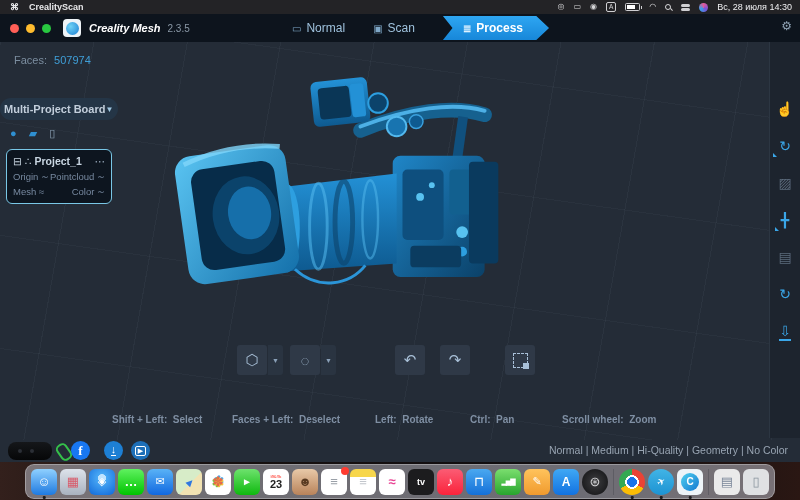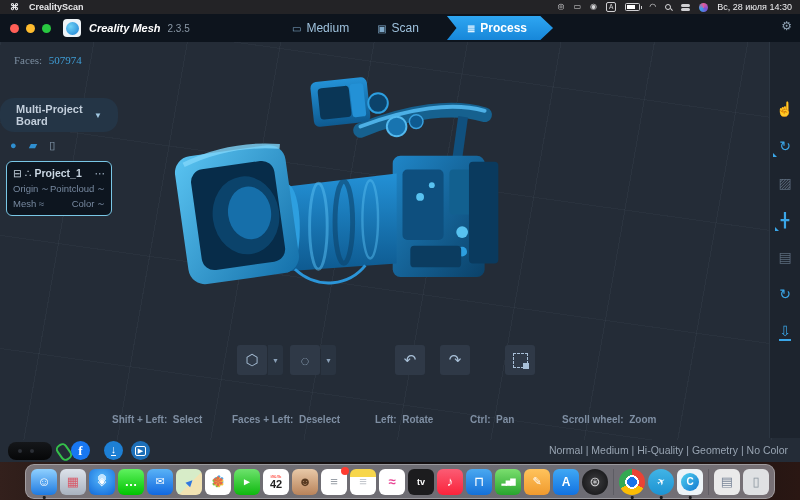--- a/index.html
+++ b/index.html
@@ -38,25 +38,25 @@
   .tab{display:flex;align-items:center;gap:5px;color:#9fc2dd;font-size:12px;cursor:default;}
   .tab .tic{font-size:10px;color:#7fa8c8;}
   .tab.active{color:#fff;font-weight:bold;background:linear-gradient(180deg,#2ea6f2,#1787d9);
     padding:5px 26px 5px 20px;clip-path:polygon(0 0,88% 0,100% 50%,88% 100%,0 100%,9% 50%);}
   .tab.active .tic{color:#dff2ff;}
   .gear{position:absolute;right:8px;top:19px;color:#8fa2b4;font-size:12px;z-index:35;}
   
   .viewport{position:absolute;left:0;top:42px;width:800px;height:420px;background:#242c37;
     background-image:repeating-linear-gradient(100deg,rgba(170,190,210,.05) 0 1px,transparent 1px 92px),
       repeating-linear-gradient(8deg,rgba(170,190,210,.04) 0 1px,transparent 1px 112px);}
-  .faces{position:absolute;left:14px;top:12px;font-size:11px;font-family:Liberation Serif, serif;}
+  .faces{position:absolute;left:14px;top:12px;font-size:11px;}
   .faces .fl{color:#7c8ea0;} .faces .fv{color:#3f9fd8;margin-left:4px;}
   
   .ppanel{position:absolute;left:0;top:56px;width:118px;}
-  .pheader{background:#243546;color:#c2cedb;font-size:11px;font-weight:bold;padding:5px 16px;
+  .pheader{background:#243546;color:#c2cedb;font-size:11px;font-weight:bold;padding:5px 4px;
     display:flex;align-items:center;border-radius:14px;}
   .pheader .arr{color:#9fc6e0;font-size:8px;}
   .picons{display:flex;gap:12px;padding:8px 10px 6px;}
   .picons span{font-size:11px;line-height:1;}
   .pi-cloud{color:#2f8fd0}.pi-folder{color:#2f8fd0}.pi-device{color:#8aa0b4}
   .pcard{margin:4px 6px;border:1px solid #79c7e6;border-radius:6px;background:#0d151f;padding:5px 6px 6px;}
   .pcard .row1{display:flex;align-items:center;gap:3px;color:#c9d6e2;font-size:10.5px;}
   .pcard .row1 .nm{font-weight:bold;}
   .pcard .row1 .menu{margin-left:auto;color:#9fb0c2;}
   .pcard .crow{display:flex;justify-content:space-between;color:#7789a0;font-size:9.5px;margin-top:4px;}
@@ -177,21 +177,21 @@
       <span class="tl g"></span>
     </div>
     <div class="appicon">
         <i></i>
       </div>
     <span class="apptitle">Creality Mesh</span>
     <span class="appver">2.3.5</span>
     <div class="tabs">
       <div class="tab">
         <span class="tic">▭</span>
-        <span>Medium</span>
+        <span>Normal</span>
       </div>
       <div class="tab">
         <span class="tic">▣</span>
         <span>Scan</span>
       </div>
       <div class="tab active">
         <span class="tic">≣</span>
         <span>Process</span>
       </div>
     </div>
@@ -372,21 +372,21 @@
         <b>►</b>
       </div>
     <div class="dk dk-photos">
         <span>✽</span>
       </div>
     <div class="dk dk-facetime">
         <span>►</span>
       </div>
     <div class="dk dk-calendar">
       <span class="cmon">июль</span>
-      <span class="cday">42</span>
+      <span class="cday">23</span>
     </div>
     <div class="dk dk-contacts">
         <span>☻</span>
       </div>
     <div class="dk dk-reminders">
         <span>≡</span>
         <span class="badge"></span>
       </div>
     <div class="dk dk-notes">
         <span>≡</span>

